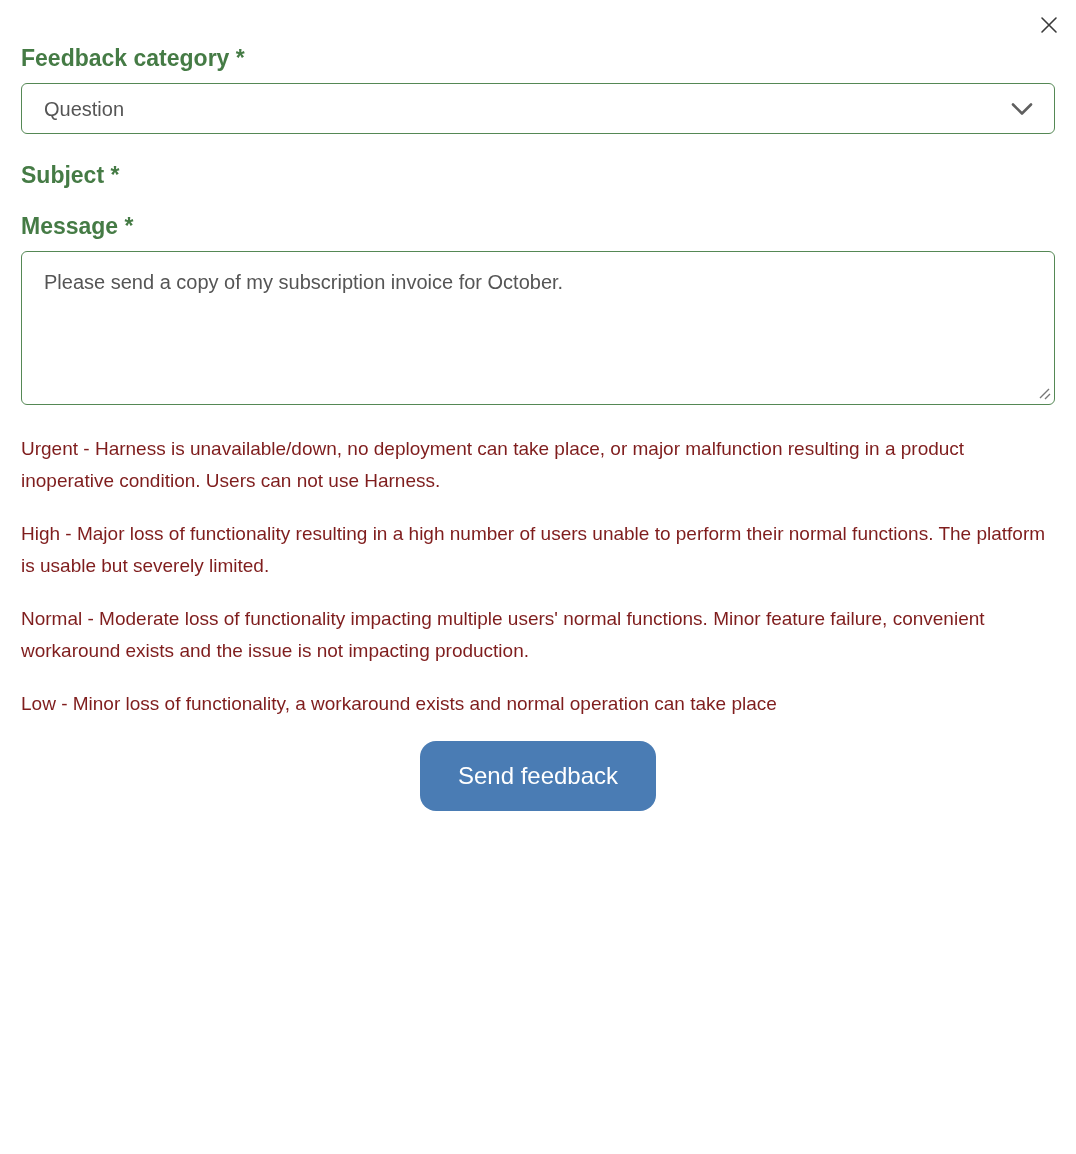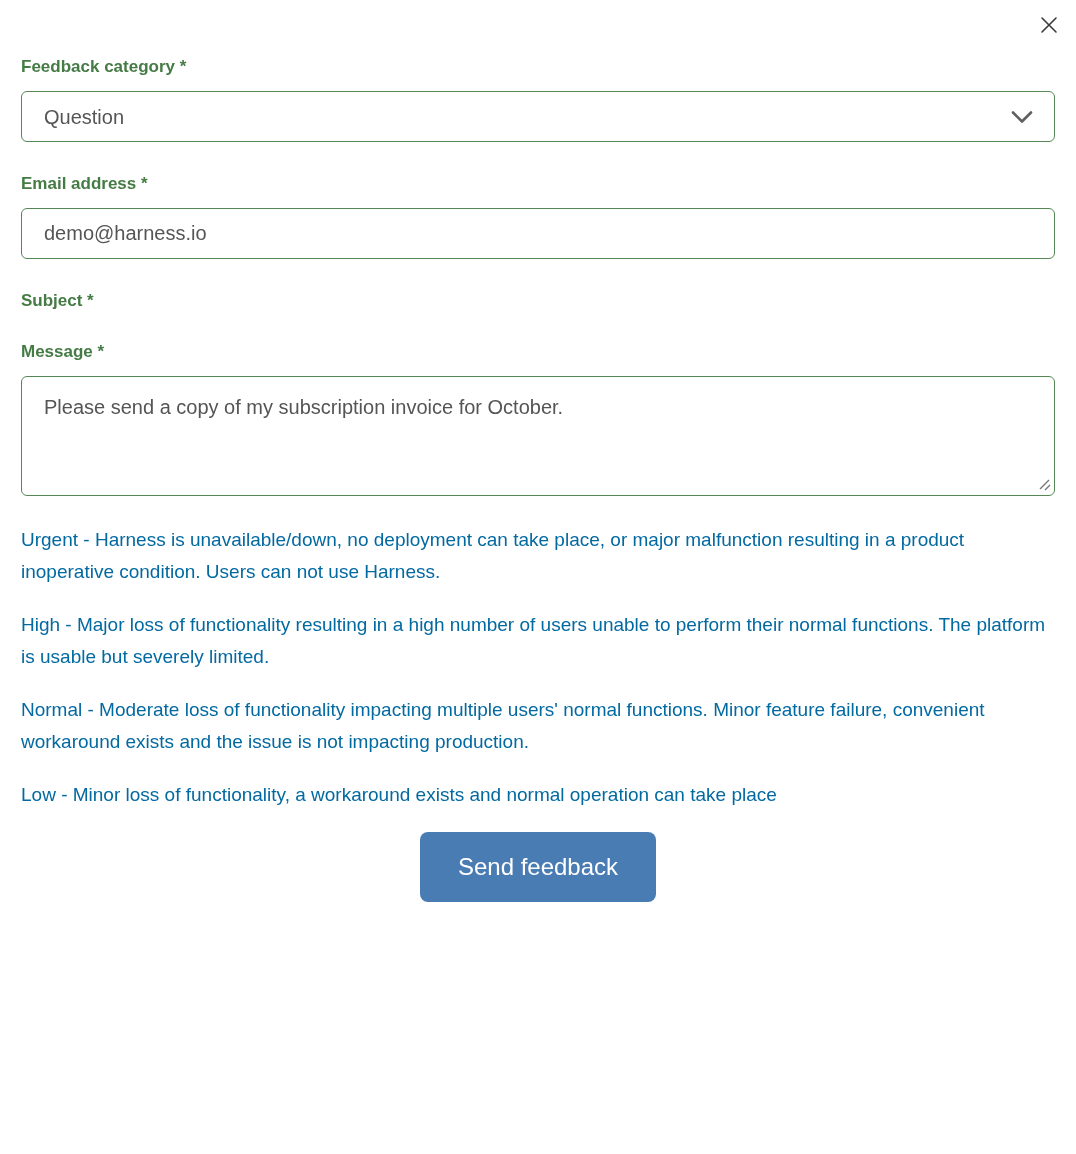--- a/index.html
+++ b/index.html
@@ -27,24 +27,24 @@
     padding: 0;
     cursor: pointer;
     display: flex;
     align-items: center;
     justify-content: center;
   }
   .form-group { margin-bottom: 32px; }
   .form-group label {
     display: block;
     color: #457b45;
-    font-size: 17px;
+    font-size: 23px;
     line-height: 19px;
     font-weight: bold;
-    margin: 16px 0 15px 0;
+    margin: 8px 0 15px 0;
   }
   .field-wrap { position: relative; }
   input.text-field,
   select.select-field,
   textarea.textarea-field {
     width: 100%;
     height: 51px;
     border: 1px solid #558855;
     border-radius: 6px;
     background: #ffffff;
@@ -61,52 +61,52 @@
   }
   .chevron {
     position: absolute;
     right: 22px;
     top: 50%;
     transform: translateY(-50%);
     pointer-events: none;
     display: block;
   }
   textarea.textarea-field {
-    height: 120px;
+    height: 154px;
     padding: 15px 22px;
     line-height: 30px;
     resize: none;
     display: block;
   }
   .resize-handle {
     position: absolute;
     right: 4px;
     bottom: 5px;
     cursor: nwse-resize;
     display: block;
   }
   .descriptions { margin-top: -4px; }
   .descriptions p {
     margin: 0 0 21px 0;
-    color: #0369a1;
+    color: #7f1d1d;
     font-size: 19px;
     line-height: 32px;
   }
   .btn-row {
     margin-top: 9px;
     text-align: center;
   }
   .send-btn {
     display: inline-block;
     height: 70px;
     padding: 0 38px;
     background: #4a7cb4;
     color: #ffffff;
     border: none;
-    border-radius: 8px;
+    border-radius: 16px;
     font-size: 24px;
     font-family: "Liberation Sans", "DejaVu Sans", sans-serif;
     cursor: pointer;
   }
 </style>
 </head>
 <body>
 
 <div class="dialog">
 
@@ -121,26 +121,20 @@
     <div class="field-wrap">
       <select class="select-field" aria-label="Feedback category">
         <option selected="">Question</option>
       </select>
       <svg class="chevron" width="22" height="13" viewBox="0 0 22 13">
         <path d="M2 2 L11 11 L20 2" stroke="#5f5f5f" stroke-width="2.6" fill="none" stroke-linecap="round" stroke-linejoin="round"></path>
       </svg>
     </div>
   </div>
 
-  <div class="form-group">
-    <label>Email address *</label>
-    <div class="field-wrap">
-      <input type="text" class="text-field" aria-label="Email address" value="demo@harness.io" style="">
-    </div>
-  </div>
 
   <div class="form-group">
     <label>Subject *</label>
   </div>
 
   <div class="form-group">
     <label>Message *</label>
     <div class="field-wrap">
       <textarea class="textarea-field" aria-label="Message" style="">Please send a copy of my subscription invoice for October.</textarea>
       <svg class="resize-handle" width="14" height="14" viewBox="0 0 14 14">

